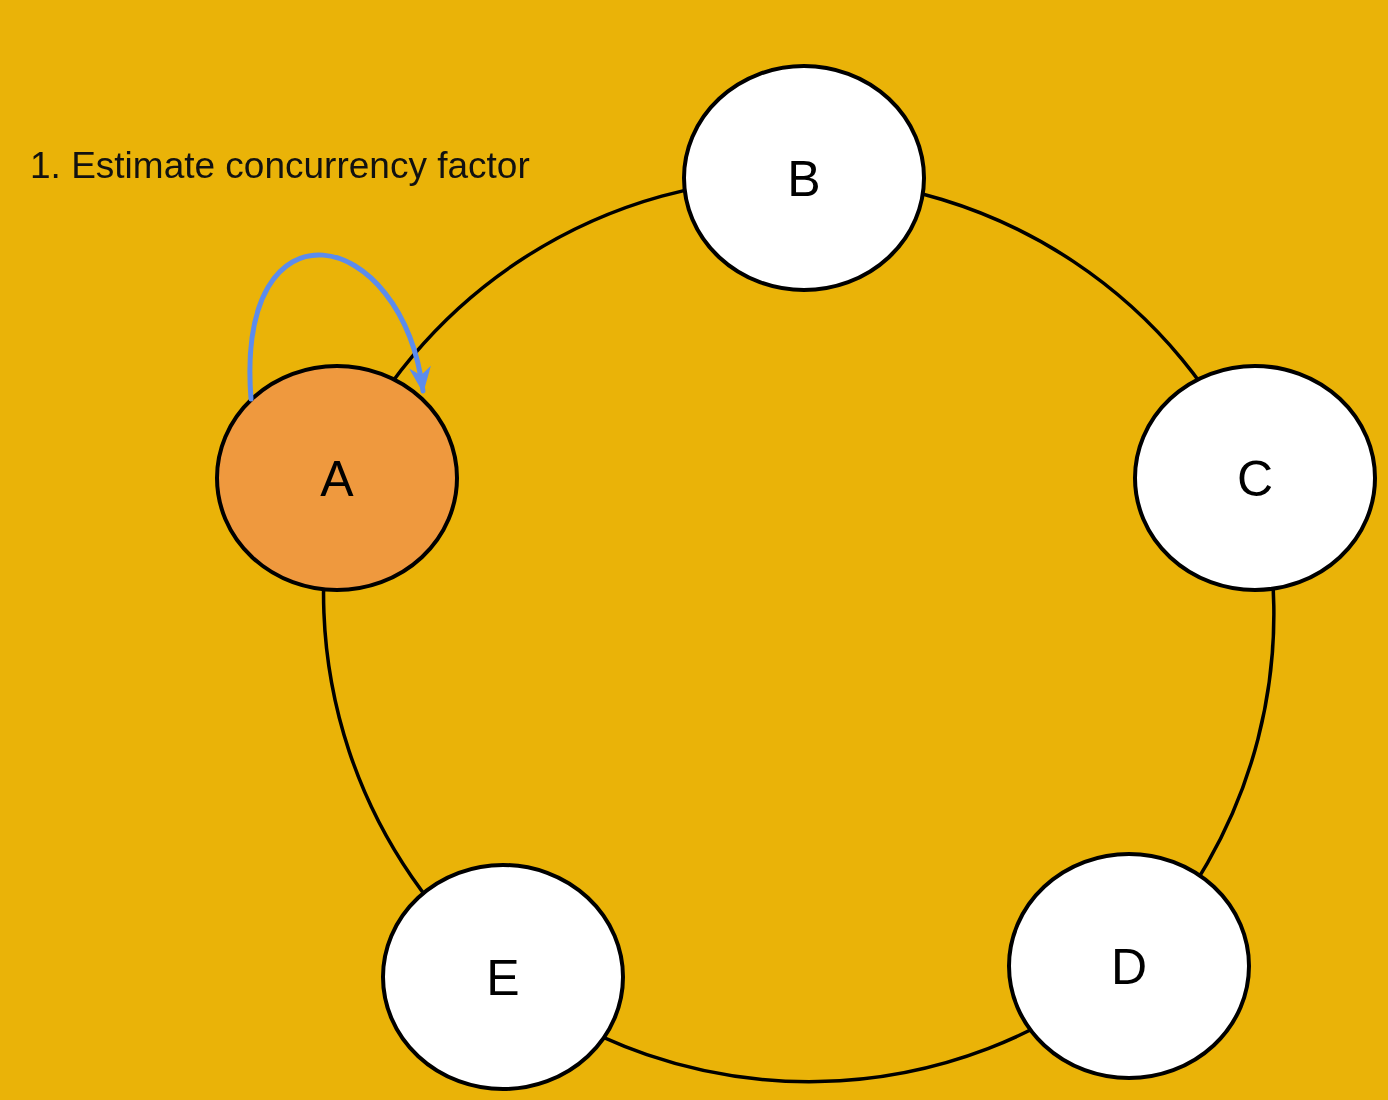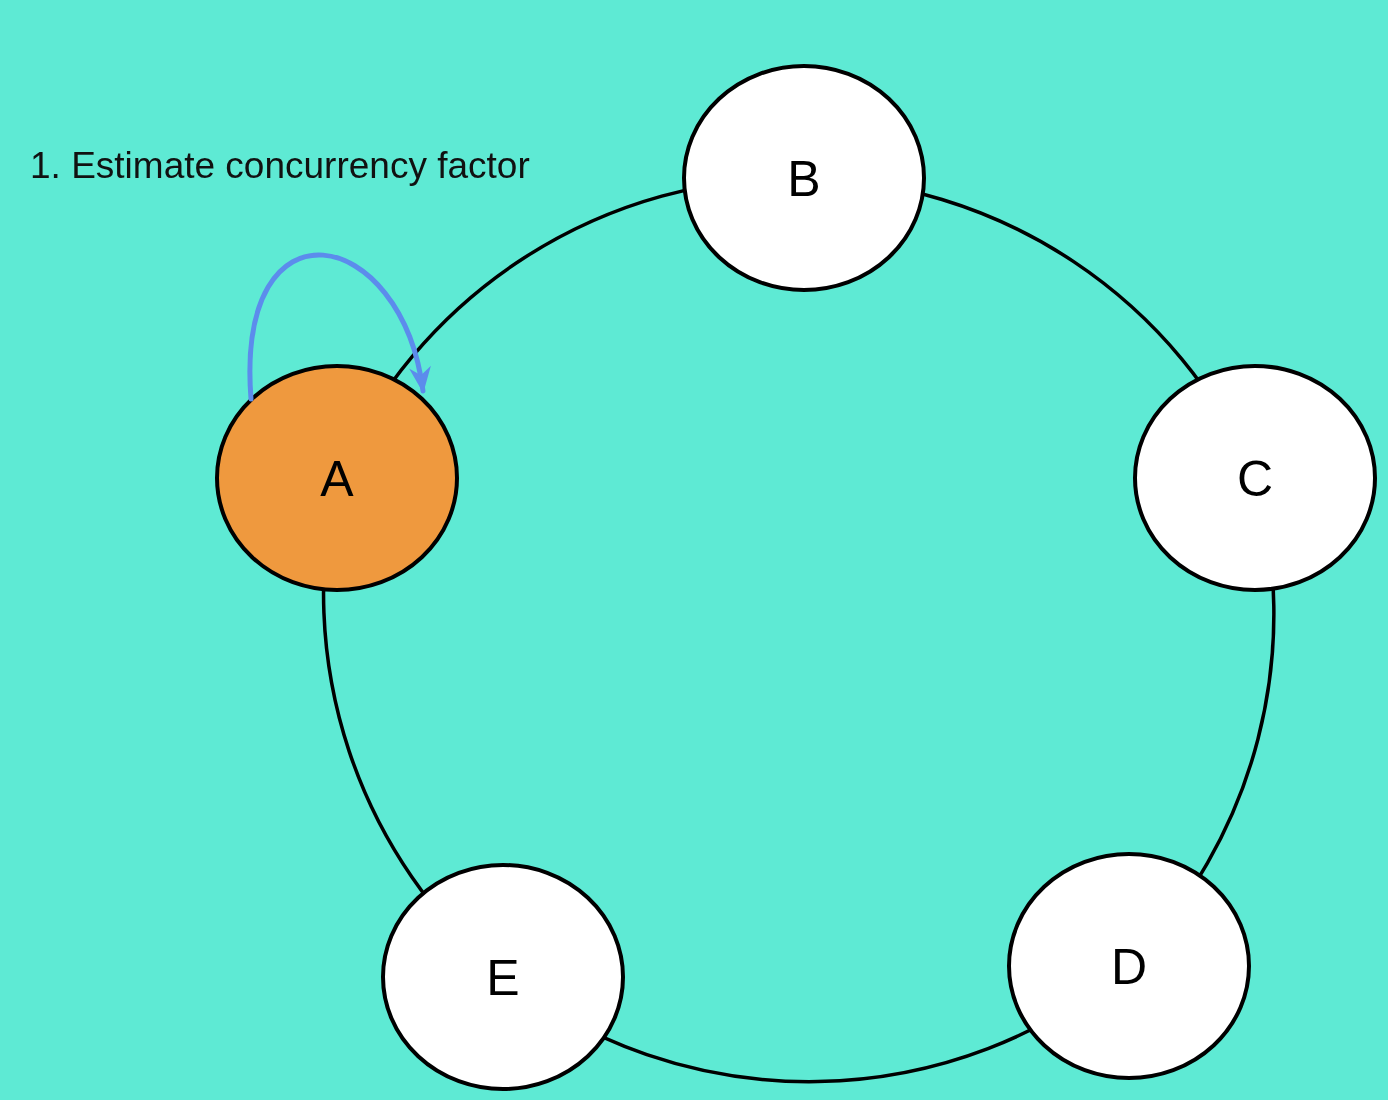--- a/index.html
+++ b/index.html
@@ -7,21 +7,21 @@
     padding: 0;
     background: #FFFFFF;
     width: 1388px;
     height: 1100px;
     overflow: hidden;
   }
   .page {
     position: relative;
     width: 1388px;
     height: 1100px;
-    background: #5eead4;
+    background: #eab308;
   }
   svg { display: block; }
   .annotation {
     font-family: "Liberation Sans", sans-serif;
     font-size: 37px;
     font-weight: 400;
     fill: #111111;
   }
   .node-label {
     font-family: "Liberation Sans", sans-serif;

